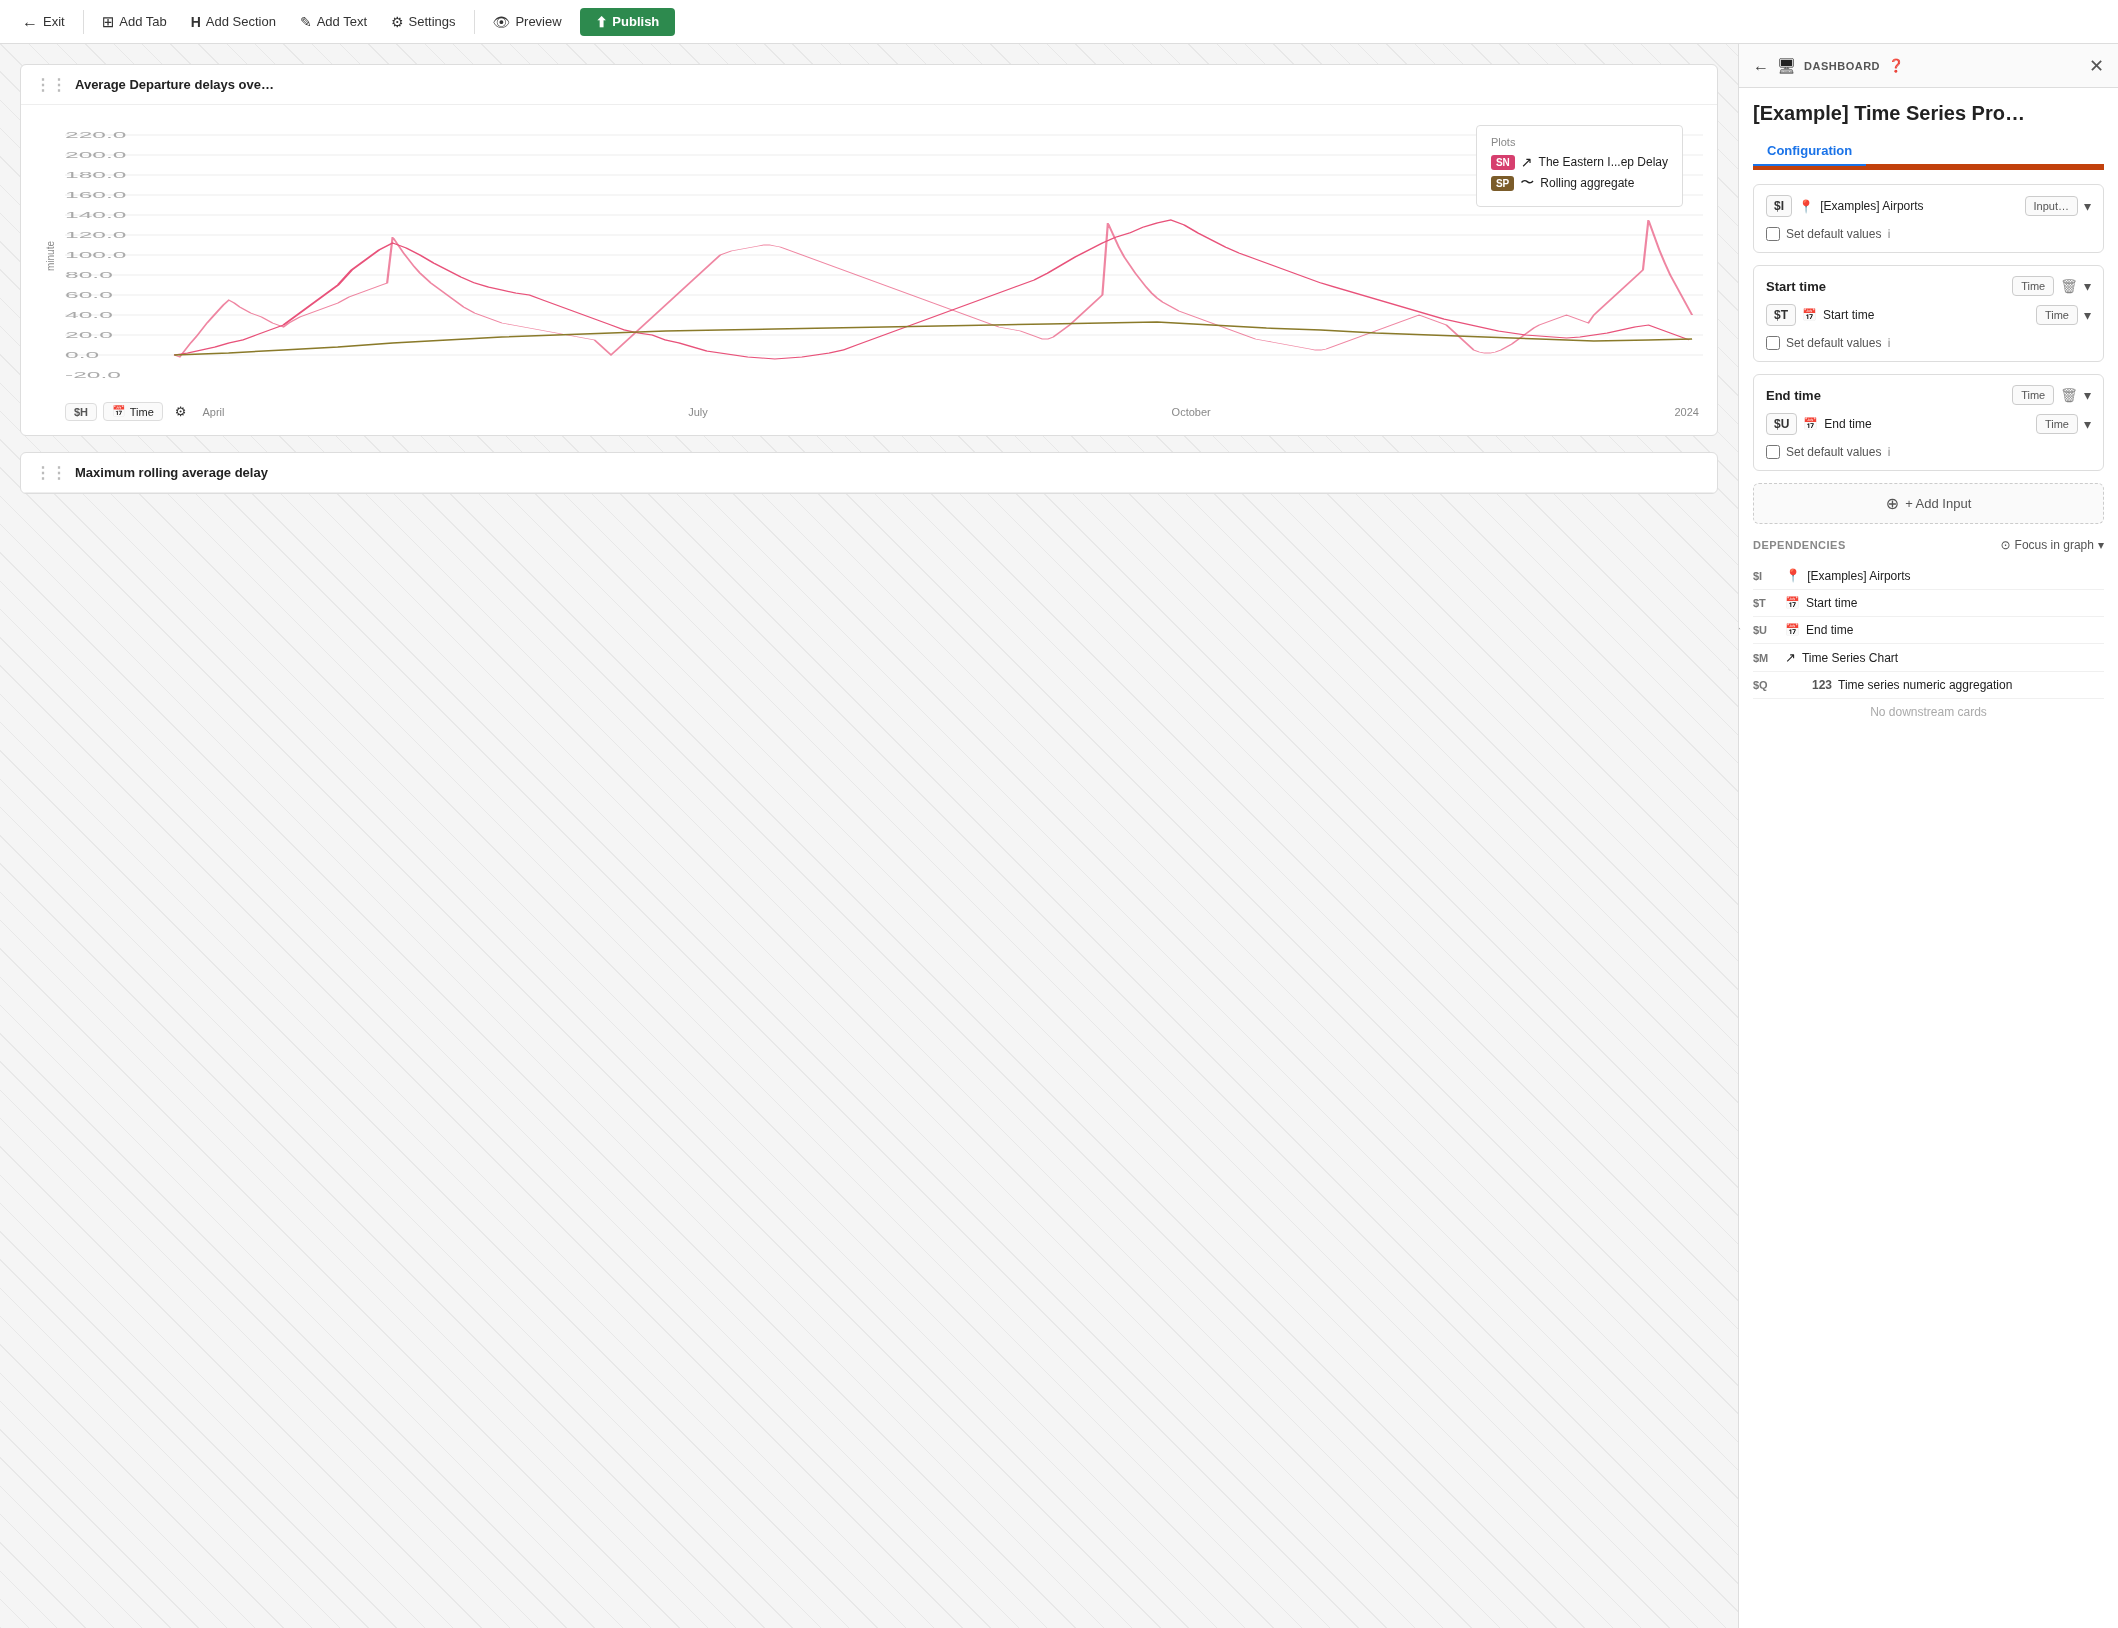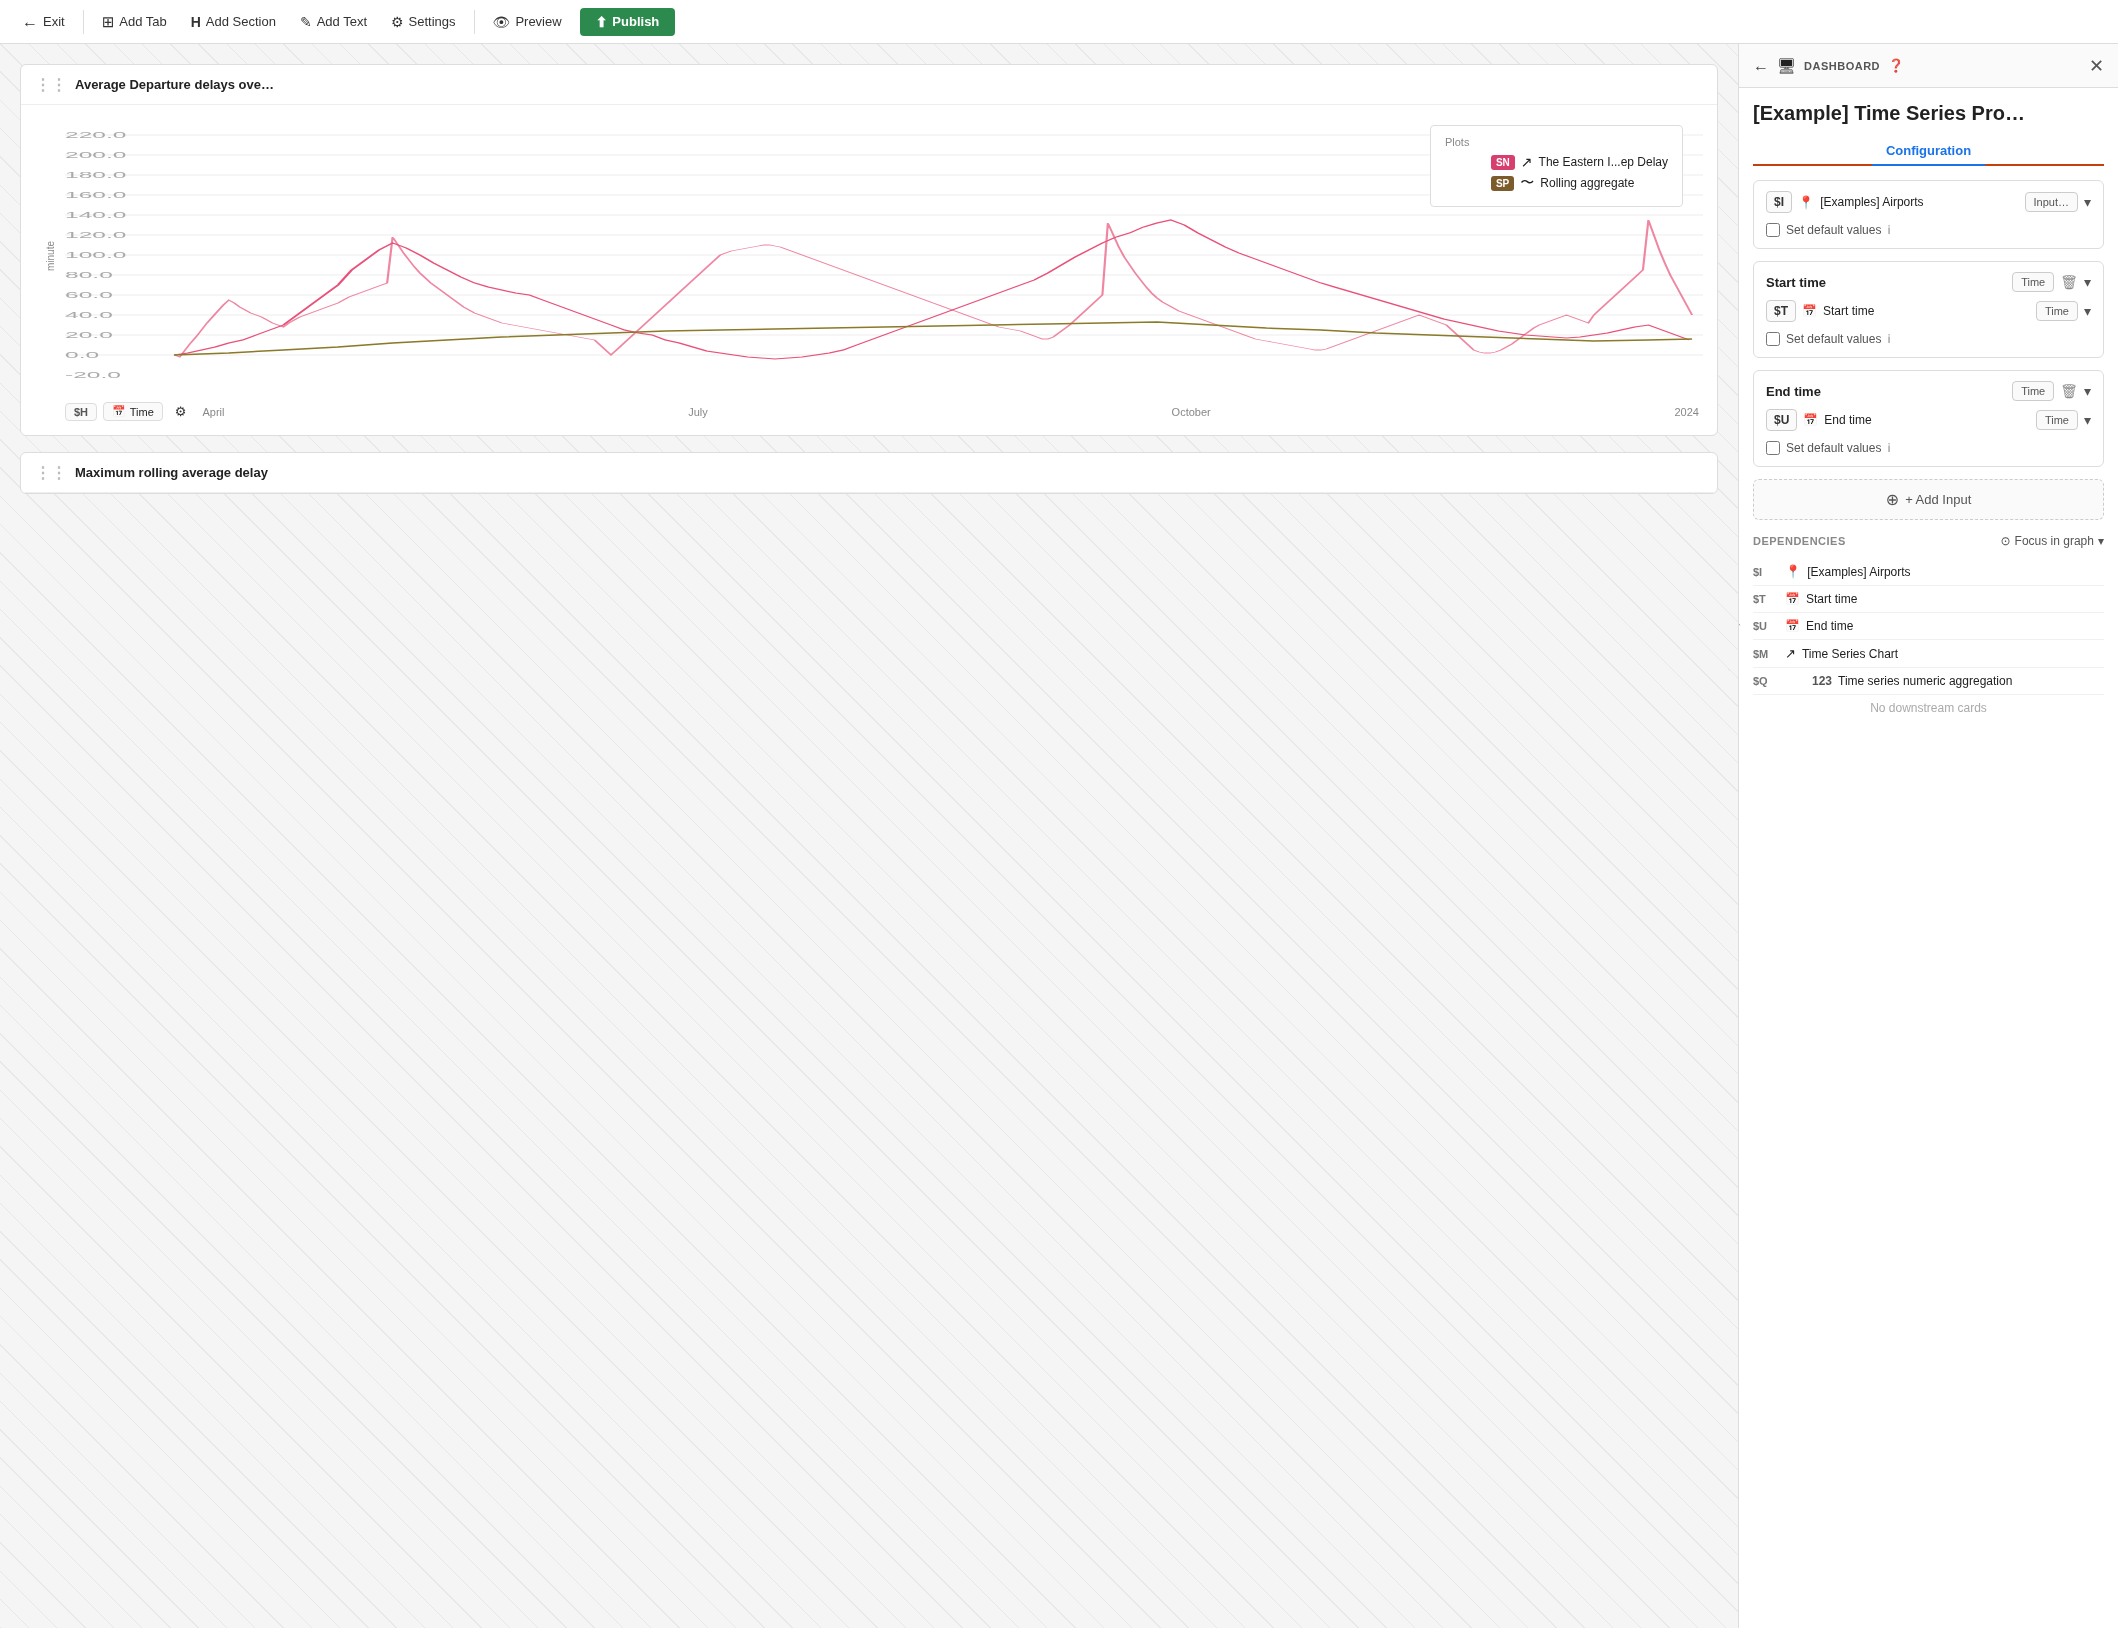--- a/index.html
+++ b/index.html
@@ -48,21 +48,21 @@
     .chart-container { padding: 10px 14px 14px; position: relative; }
     .chart-svg { width: 100%; height: 280px; }
 
     
     .chart-legend {
       position: absolute; top: 10px; right: 20px;
       background: #fff; border: 1px solid #ddd; border-radius: 4px;
       padding: 10px 14px; min-width: 160px;
     }
     .chart-legend-title { font-size: 11px; color: #888; margin-bottom: 6px; }
-    .legend-item { display: flex; align-items: center; gap: 6px; margin-bottom: 4px; font-size: 12px; margin-left: 46px; }
+    .legend-item { display: flex; align-items: center; gap: 6px; margin-bottom: 4px; font-size: 12px; }
     .legend-badge { padding: 2px 5px; border-radius: 3px; font-size: 10px; font-weight: 700; color: #fff; }
     .legend-badge.sn { background: #d63f6e; }
     .legend-badge.sp { background: #7b5c2a; }
     .xaxis-pill {
       display: flex; align-items: center; gap: 4px;
       border: 1px solid #ddd; border-radius: 4px; padding: 2px 8px;
       background: #fafafa; font-size: 11px;
     }
     .xaxis-labels { display: flex; justify-content: space-between; flex: 1; color: #888; font-size: 11px; padding: 0 4px; }
 
@@ -83,21 +83,21 @@
     .panel-header-left { display: flex; align-items: center; gap: 8px; }
     .panel-back-btn { background: none; border: none; cursor: pointer; color: #444; font-size: 16px; }
     .panel-title-label { font-size: 11px; font-weight: 600; color: #555; letter-spacing: 0.5px; }
     .panel-close-btn { background: none; border: none; cursor: pointer; color: #555; font-size: 18px; }
     .panel-help { background: none; border: none; cursor: pointer; color: #555; font-size: 13px; }
 
     .panel-body { flex: 1; overflow-y: auto; padding: 14px; }
     .panel-chart-title { font-size: 20px; font-weight: 700; margin-bottom: 12px; }
 
     
-    .panel-tabs { display: flex; border-bottom: 2px solid #c2410c; margin-bottom: 14px; justify-content: center; }
+    .panel-tabs { display: flex; border-bottom: 6px solid #c2410c; margin-bottom: 14px; }
     .panel-tab {
       padding: 6px 14px; font-size: 13px; cursor: pointer;
       border: none; background: none; color: #888;
     }
     .panel-tab.active { color: #1a73e8; border-bottom: 2px solid #1a73e8; margin-bottom: -2px; font-weight: 600; }
 
     
     .input-section {
       border: 1px solid #ddd; border-radius: 6px; margin-bottom: 12px; padding: 10px 12px;
     }

